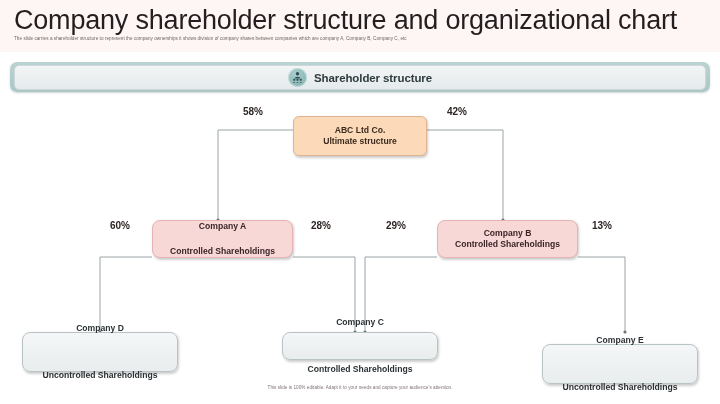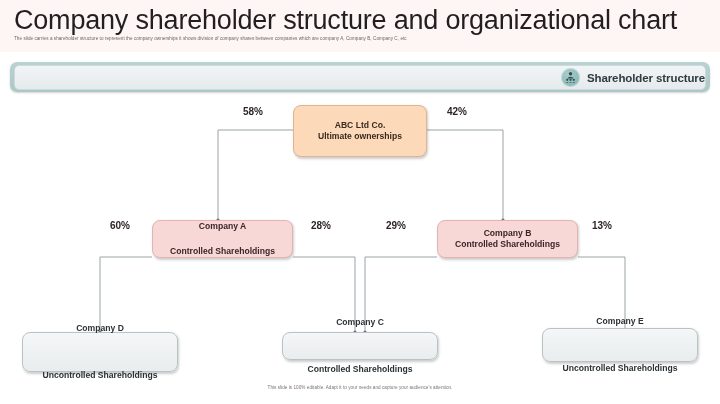--- a/index.html
+++ b/index.html
@@ -37,21 +37,21 @@
     position: absolute; left: 10px; top: 10px; width: 700px; height: 30px;
     background: linear-gradient(#b9d3d2, #a9c8c7);
     border-radius: 7px;
     box-shadow: 0 1px 2px rgba(0,0,0,.18);
   }
   .banner-inner {
     position: absolute; left: 4px; top: 3px; width: 692px; height: 25px;
     background: linear-gradient(#f2f5f6, #e5eaec);
     border: 1px solid #cfd8da;
     border-radius: 5px;
-    display: flex; align-items: center; justify-content: flex-end;
+    display: flex; align-items: center; justify-content: center;
   }
   .banner-icon {
     width: 19px; height: 19px; border-radius: 50%;
     background: radial-gradient(circle at 38% 32%, #a9ccca, #7fb0ae);
     display: flex; align-items: center; justify-content: center;
     margin-right: 7px; flex: none;
     box-shadow: inset 0 0 0 1px rgba(255,255,255,.45);
   }
   .banner-icon svg { display: block; }
   .banner-text {
@@ -143,23 +143,23 @@
       <g fill="#6e7679">
         <circle cx="218" cy="168" r="1.6"></circle>
         <circle cx="503" cy="168" r="1.6"></circle>
         <circle cx="100" cy="280" r="1.6"></circle>
         <circle cx="355" cy="280" r="1.6"></circle>
         <circle cx="365" cy="280" r="1.6"></circle>
         <circle cx="625" cy="280" r="1.6"></circle>
       </g>
     </svg>
 
-    <div class="node root" style="left:293px; top:53px; width:134px; height:52px;">
+    <div class="node root" style="left:293px; top:64px; width:134px; height:40px;border-radius:6px;">
       <span class="l1">ABC Ltd Co.</span>
-      <span class="l2">Ultimate ownerships</span>
+      <span class="l2">Ultimate structure</span>
     </div>
 
     <div class="node ctrl" style="left:152px; top:168px; width:141px; height:38px;justify-content:space-between;">
       <span class="l1">Company A</span>
       <span class="l2">Controlled Shareholdings</span>
     </div>
 
     <div class="node ctrl" style="left:437px; top:168px; width:141px; height:38px;">
       <span class="l1">Company B</span>
       <span class="l2">Controlled Shareholdings</span>
@@ -168,21 +168,21 @@
     <div class="node plain" style="left:22px; top:280px; width:156px; height:40px;">
       <span class="l1">Company D</span>
       <span class="l2">Uncontrolled Shareholdings</span>
     </div>
 
     <div class="node plain" style="left:282px; top:280px; width:156px; height:28px;">
       <span class="l1">Company C</span>
       <span class="l2">Controlled Shareholdings</span>
     </div>
 
-    <div class="node plain" style="left:542px; top:276px; width:156px; height:34px;">
+    <div class="node plain" style="left:542px; top:292px; width:156px; height:40px;">
       <span class="l1">Company E</span>
       <span class="l2">Uncontrolled Shareholdings</span>
     </div>
 
     <div class="pct" style="left:243px; top:54px;">58%</div>
     <div class="pct" style="left:447px; top:54px;">42%</div>
     <div class="pct" style="left:110px; top:168px;">60%</div>
     <div class="pct" style="left:311px; top:168px;">28%</div>
     <div class="pct" style="left:386px; top:168px;">29%</div>
     <div class="pct" style="left:592px; top:168px;">13%</div>

